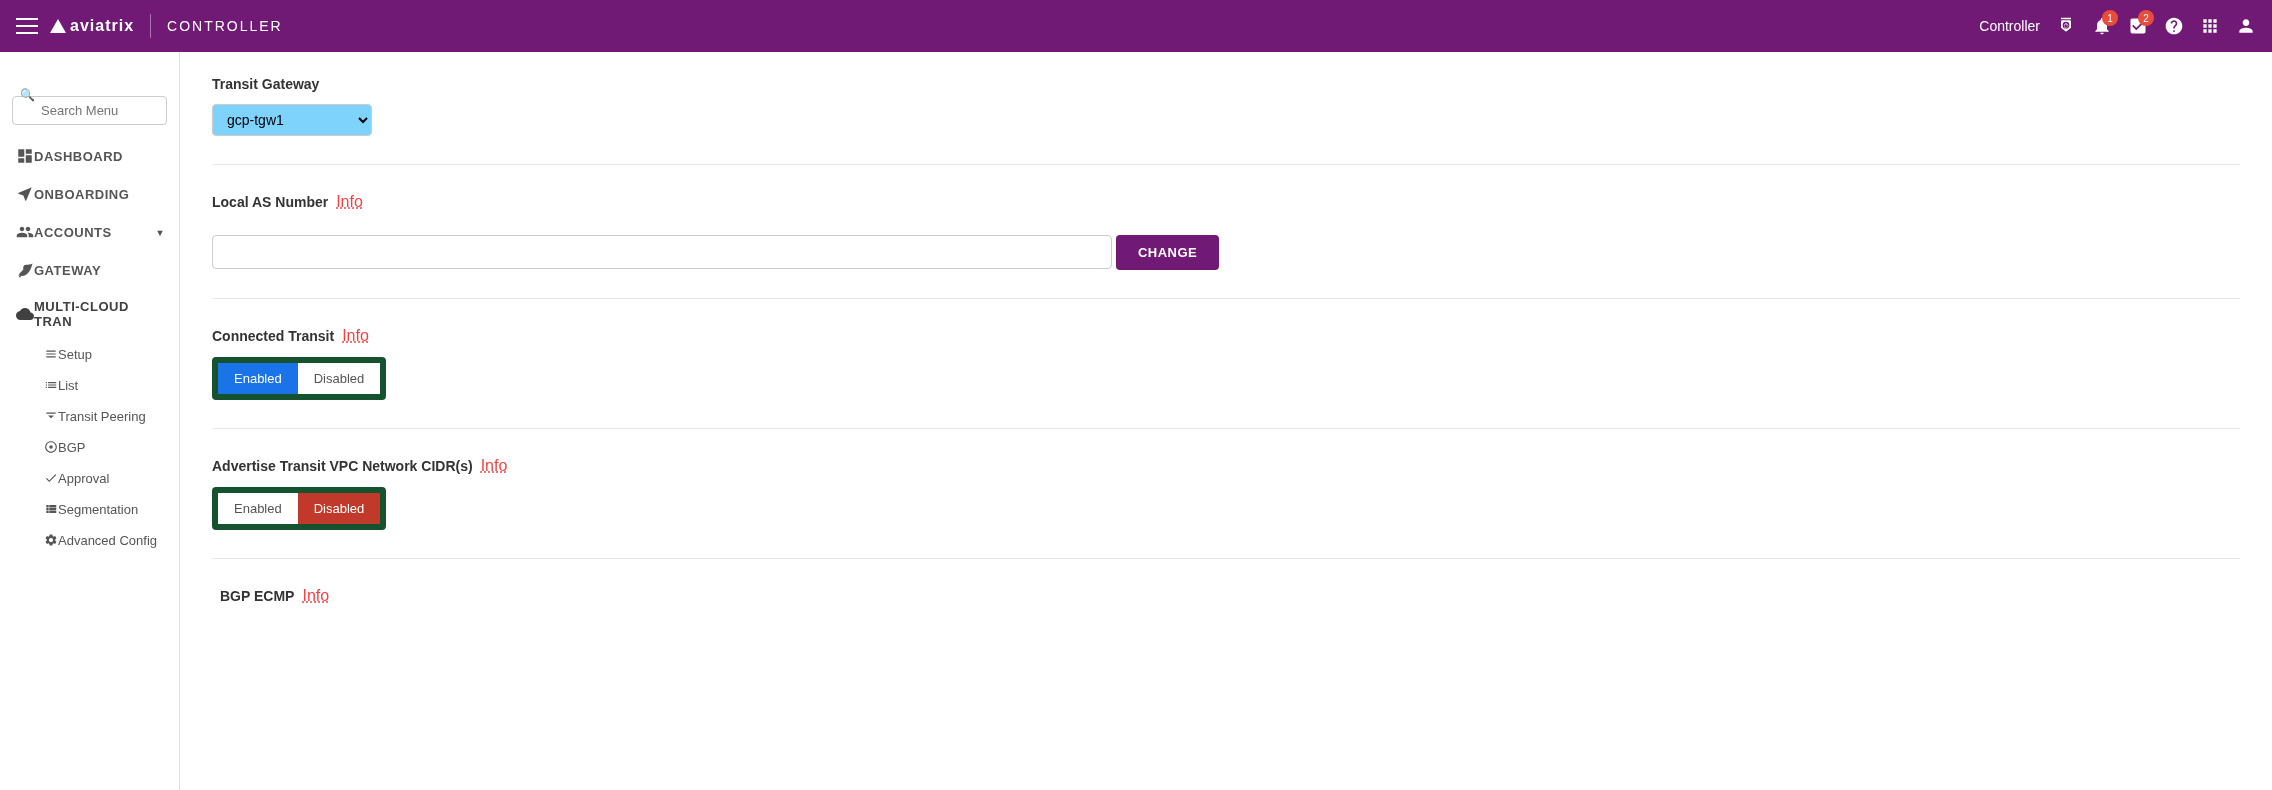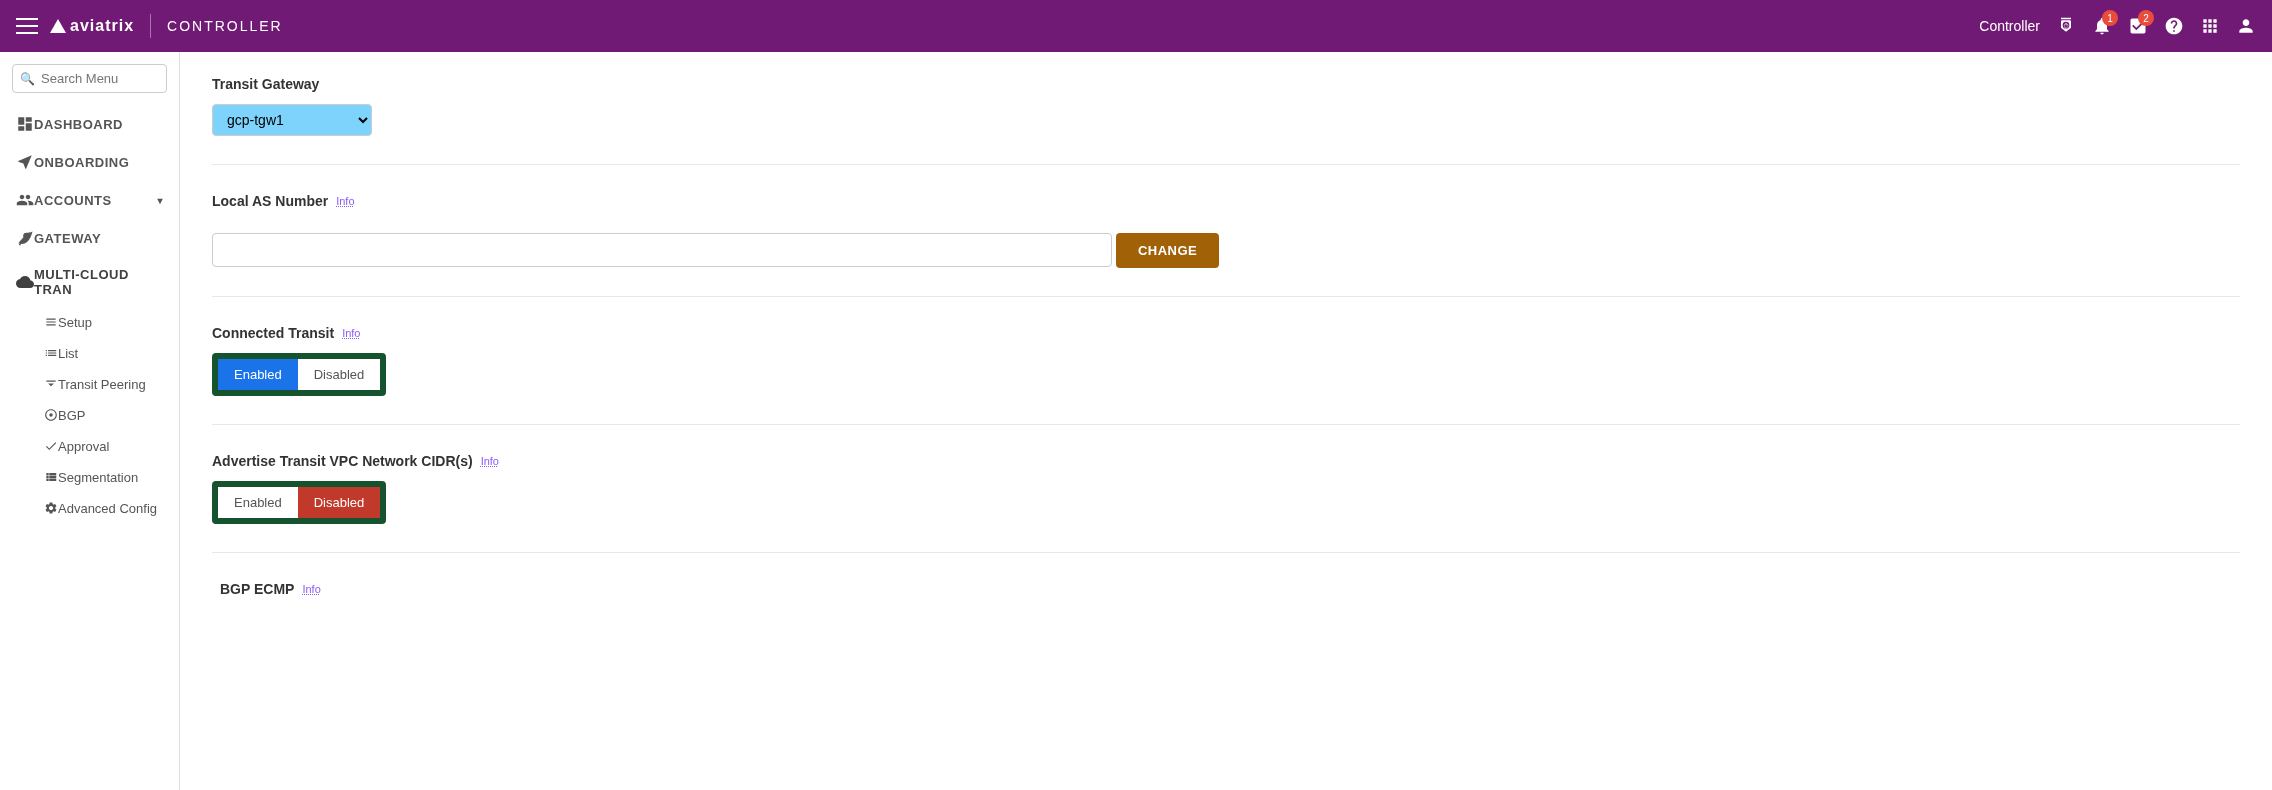--- a/index.html
+++ b/index.html
@@ -102,20 +102,21 @@
       margin: 0 12px 12px;
       position: relative;
     }
     .search-box input {
       width: 100%;
       padding: 6px 10px 6px 28px;
       border: 1px solid #ccc;
       border-radius: 4px;
       font-size: 13px;
       outline: none;
+      margin-top: 32px;
     }
     .search-icon-wrap {
       position: absolute;
       left: 8px;
       top: 50%;
       transform: translateY(-50%);
       color: #888;
       font-size: 12px;
     }
     .nav-item {
@@ -183,22 +184,22 @@
     .form-label {
       font-size: 14px;
       font-weight: 600;
       color: #333;
       margin-bottom: 12px;
       display: flex;
       align-items: center;
       gap: 8px;
     }
     .info-link {
-      color: #8b5cf6;
-      font-size: 11px;
+      color: #ef4444;
+      font-size: 16px;
       font-weight: 400;
       cursor: pointer;
       text-decoration: underline dotted;
     }
     select.form-select {
       padding: 6px 28px 6px 10px;
       border: 1px solid #ccc;
       border-radius: 4px;
       font-size: 14px;
       background: #7dd3fc;
@@ -209,21 +210,21 @@
     }
     .form-input {
       width: 100%;
       padding: 8px 10px;
       border: 1px solid #ccc;
       border-radius: 4px;
       font-size: 14px;
       outline: none;
     }
     .btn-change {
-      background: #a16207;
+      background: #701a75;
       color: white;
       border: none;
       padding: 10px 22px;
       border-radius: 4px;
       font-size: 13px;
       font-weight: 700;
       letter-spacing: 0.5px;
       cursor: pointer;
       margin-top: 12px;
       text-transform: uppercase;

